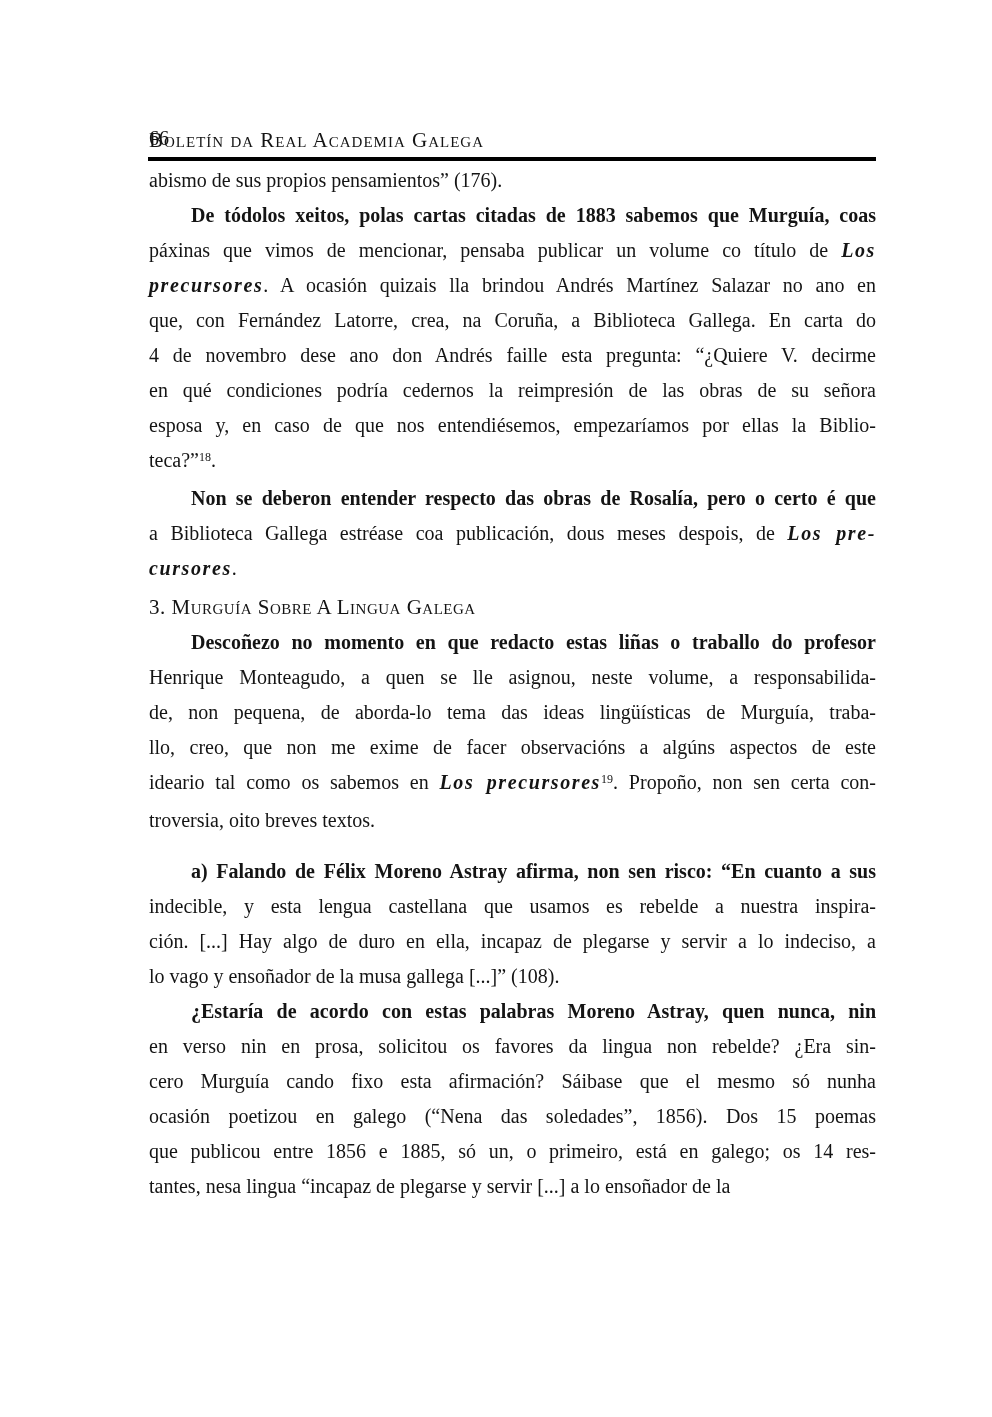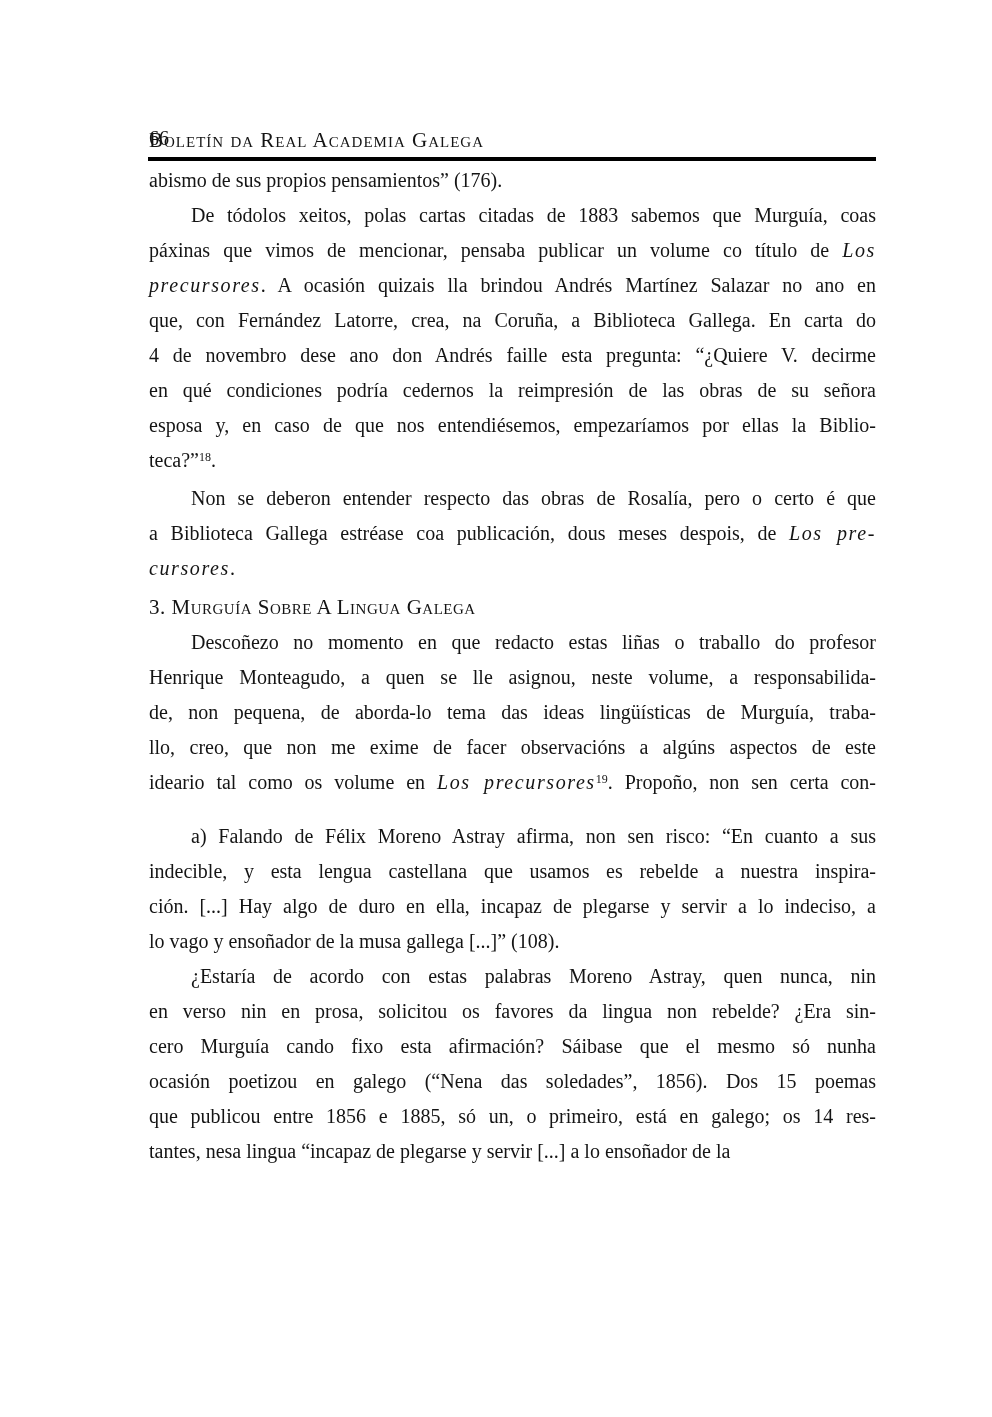--- a/index.html
+++ b/index.html
@@ -54,24 +54,25 @@
     font-size: 21px;
     letter-spacing: 0.5px;
   }
   .block.space-before { margin-top: 16px; }
   .line {
     line-height: 35px;
     text-align: justify;
     text-align-last: justify;
   }
   .line.last { text-align-last: auto; }
-  .line.indent { padding-left: 42px; }
+  .line.indent { padding-left: 42px; font-weight: bold; }
   .i {
     font-style: italic;
     letter-spacing: 1.6px;
+    font-weight: bold;
   }
   .sup {
     font-size: 0.6em;
     position: relative;
     top: -0.5em;
     letter-spacing: 0;
   }
 </style>
 </head>
 <body>
@@ -98,21 +99,22 @@
         <div class="line indent"><span>Non se deberon entender respecto das obras de Rosalía, pero o certo é que</span></div>
         <div class="line"><span>a Biblioteca Gallega estréase coa publicación, dous meses despois, de </span><span class="i">Los pre-</span></div>
         <div class="line last"><span class="i">cursores</span><span>.</span></div>
       </div>
       <div class="block heading">3. Murguía Sobre A Lingua Galega</div>
       <div class="block paragraph">
         <div class="line indent"><span>Descoñezo no momento en que redacto estas liñas o traballo do profesor</span></div>
         <div class="line"><span>Henrique Monteagudo, a quen se lle asignou, neste volume, a responsabilida-</span></div>
         <div class="line"><span>de, non pequena, de aborda-lo tema das ideas lingüísticas de Murguía, traba-</span></div>
         <div class="line"><span>llo, creo, que non me exime de facer observacións a algúns aspectos de este</span></div>
-        <div class="line"><span>ideario tal como os volume en </span><span class="i">Los precursores</span><span class="sup">19</span><span>. Propoño, non sen certa con-</span></div>
+        <div class="line"><span>ideario tal como os sabemos en </span><span class="i">Los precursores</span><span class="sup">19</span><span>. Propoño, non sen certa con-</span></div>
+        <div class="line last"><span>troversia, oito breves textos.</span></div>
       </div>
       <div class="block paragraph space-before">
         <div class="line indent"><span>a) Falando de Félix Moreno Astray afirma, non sen risco: “En cuanto a sus</span></div>
         <div class="line"><span>indecible, y esta lengua castellana que usamos es rebelde a nuestra inspira-</span></div>
         <div class="line"><span>ción. [...] Hay algo de duro en ella, incapaz de plegarse y servir a lo indeciso, a</span></div>
         <div class="line last"><span>lo vago y ensoñador de la musa gallega [...]” (108).</span></div>
       </div>
       <div class="block paragraph">
         <div class="line indent"><span>¿Estaría de acordo con estas palabras Moreno Astray, quen nunca, nin</span></div>
         <div class="line"><span>en verso nin en prosa, solicitou os favores da lingua non rebelde? ¿Era sin-</span></div>

